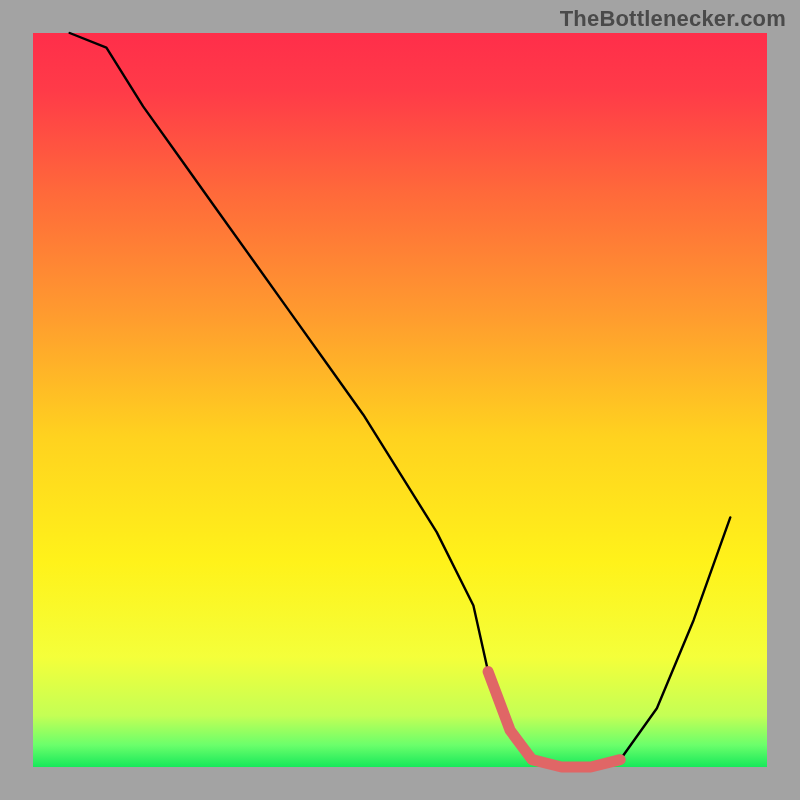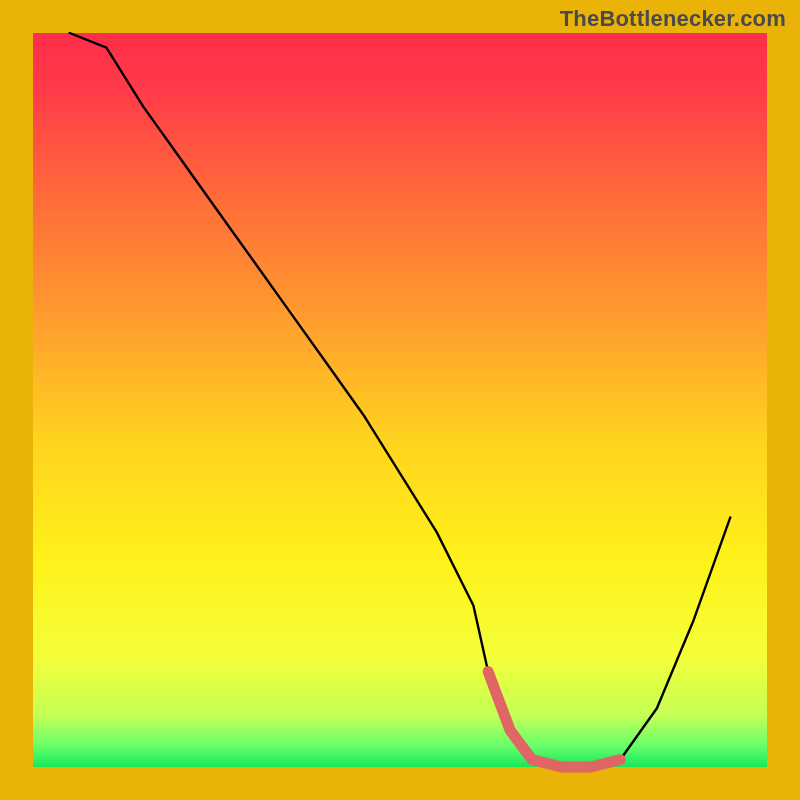--- a/index.html
+++ b/index.html
@@ -8,21 +8,21 @@
     width: 800px;
     height: 800px;
     background: #000;
     overflow: hidden;
     font-family: Arial, Helvetica, sans-serif;
   }
   .frame {
     position: relative;
     width: 800px;
     height: 800px;
-    background: #eab308;
+    background: #a3a3a3;
   }
   .watermark {
     position: absolute;
     top: 6px;
     right: 14px;
     font-size: 22px;
     font-weight: 600;
     color: #4a4a4a;
     letter-spacing: 0.2px;
     z-index: 5;

